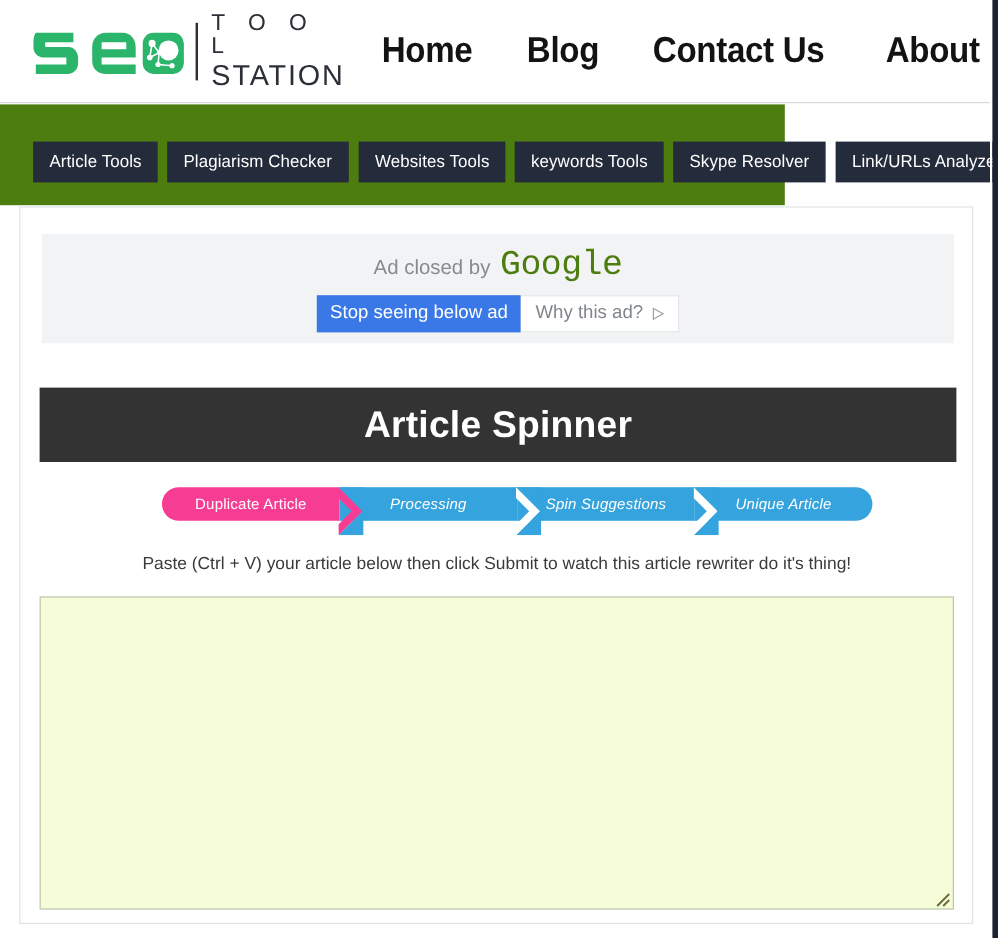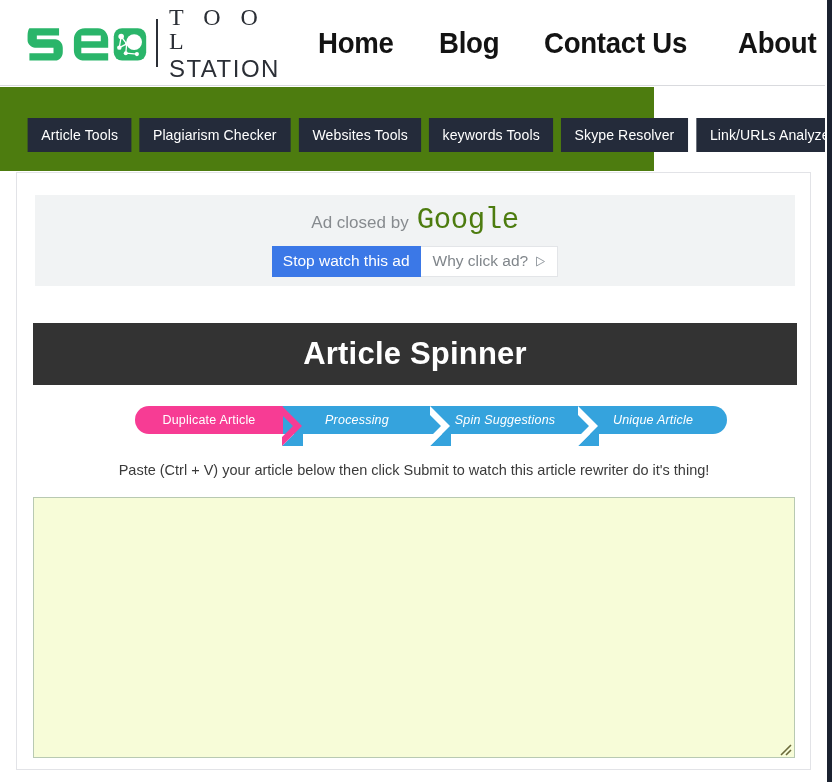--- a/index.html
+++ b/index.html
@@ -56,22 +56,22 @@
     background: #2b2f36;
     margin: 0 11px 0 9px;
   }
   #logo-words {
     display: flex;
     flex-direction: column;
     justify-content: center;
     line-height: 1.0;
   }
   #logo-word-tool {
-    font-family: Liberation Serif, serif;
-    font-size: 24px;
+    font-family: Liberation Sans, sans-serif;
+    font-size: 19px;
     letter-spacing: 7px;
     color: #2b2f36;
     font-weight: 400;
     margin-bottom: 4px;
   }
   #logo-word-station {
     font-family: "Liberation Sans", sans-serif;
     font-size: 24px;
     letter-spacing: 1.5px;
     color: #2b2f36;
@@ -365,23 +365,23 @@
   </div>
 
   <div id="content-card">
 
     <div id="ad-block">
       <div id="ad-closed-line">
         <span id="ad-closed-text">Ad closed by</span>
         <span id="ad-google-logo">Google</span>
       </div>
       <div id="ad-buttons">
-        <button id="stop-seeing-ad-btn">Stop watch this ad</button>
+        <button id="stop-seeing-ad-btn">Stop seeing below ad</button>
         <button id="why-this-ad-btn">
-          <span>Why click ad?</span>
+          <span>Why this ad?</span>
           <span class="adchoices-glyph">
             <svg width="11" height="11" viewBox="0 0 11 11">
               <path d="M1.5 1 L9.5 5.5 L1.5 10 Z" fill="none" stroke="#9aa0a6" stroke-width="1"></path>
             </svg>
           </span>
         </button>
       </div>
     </div>
 
     <div id="tool-title-bar">

